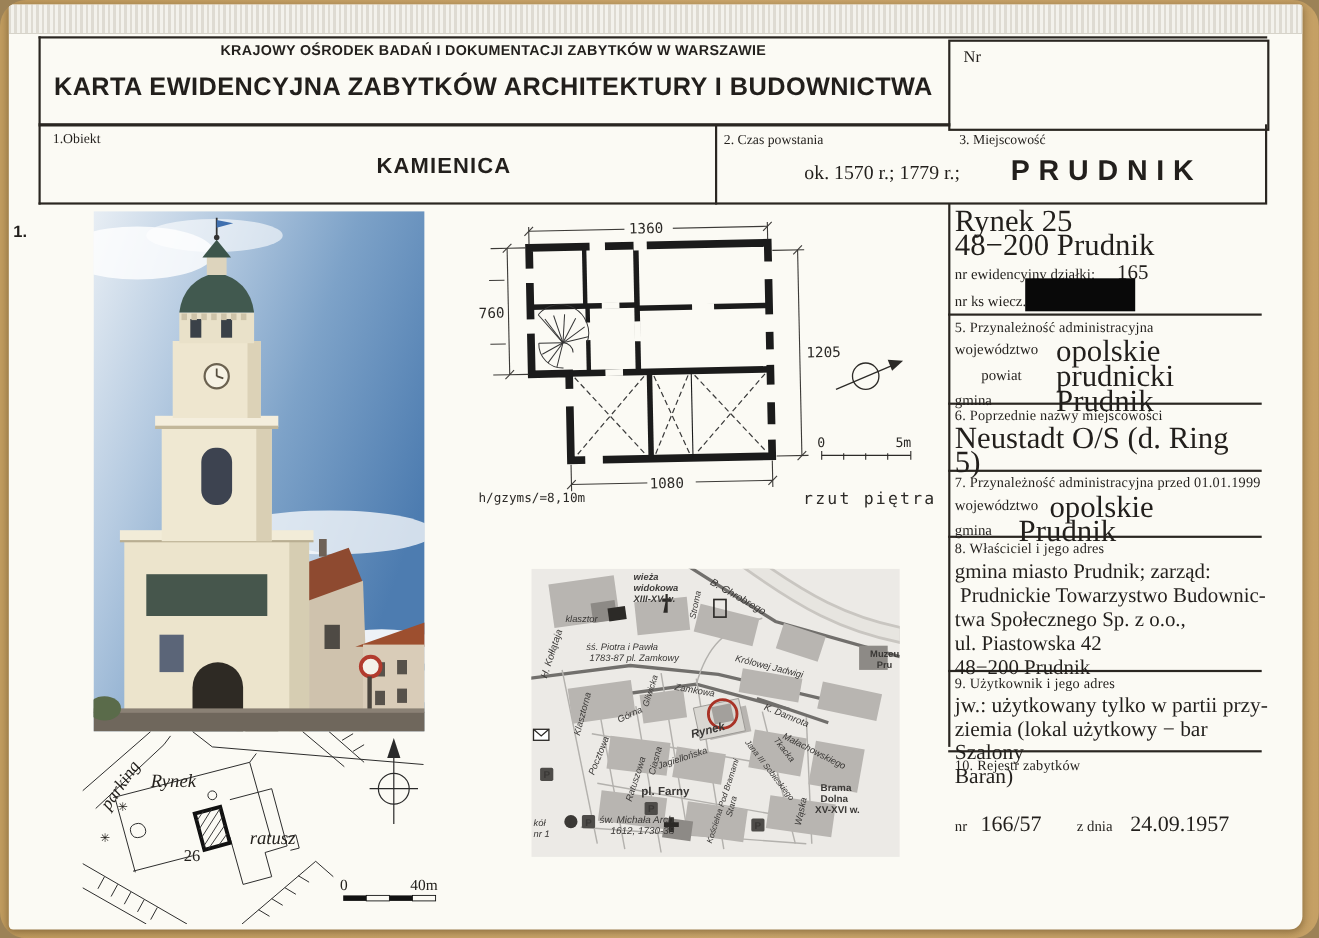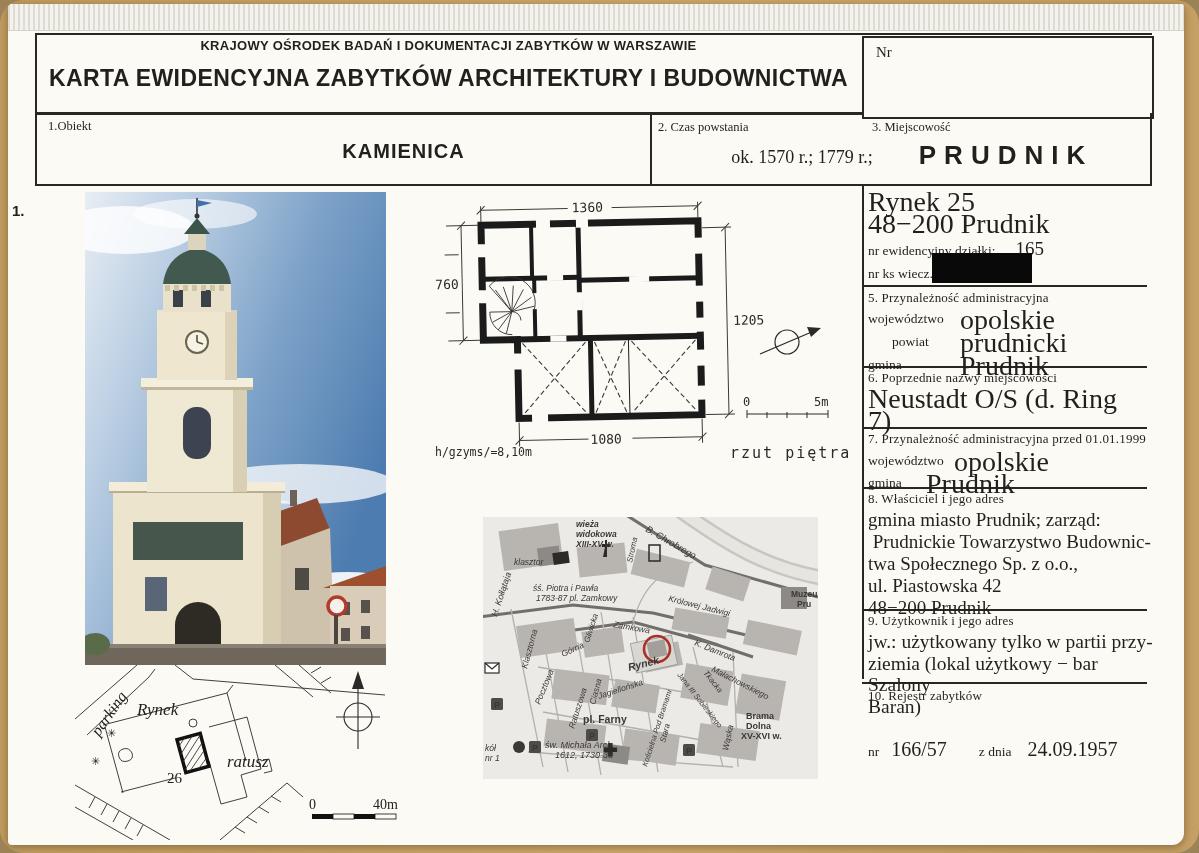--- a/index.html
+++ b/index.html
@@ -79,21 +79,21 @@
     <div style="margin-top:3px;"><span class="fsub">województwo</span>
       <span class="fval" style="position:absolute;left:92px;">opolskie</span></div>
     <div style="margin-top:5px;margin-left:24px;"><span class="fsub">powiat</span>
       <span class="fval" style="position:absolute;left:92px;">prudnicki</span></div>
     <div style="margin-top:5px;"><span class="fsub">gmina</span>
       <span class="fval" style="position:absolute;left:92px;">Prudnik</span></div>
   </div>
 
   <div class="abs" style="left:868px;top:370px;width:278px;">
     <div class="flabel">6. Poprzednie nazwy miejscowości</div>
-    <div class="fval" style="margin-top:2px;">Neustadt O/S (d. Ring 7)</div>
+    <div class="fval" style="margin-top:2px;">Neustadt O/S (d. Ring 5)</div>
   </div>
 
   <div class="abs" style="left:868px;top:431px;width:282px;">
     <div class="flabel">7. Przynależność administracyjna przed 01.01.1999</div>
     <div style="margin-top:4px;"><span class="fsub">województwo</span>
       <span class="fval" style="position:absolute;left:86px;">opolskie</span></div>
     <div style="margin-top:4px;"><span class="fsub">gmina</span>
       <span class="fval" style="position:absolute;left:58px;">Prudnik</span></div>
   </div>
 

